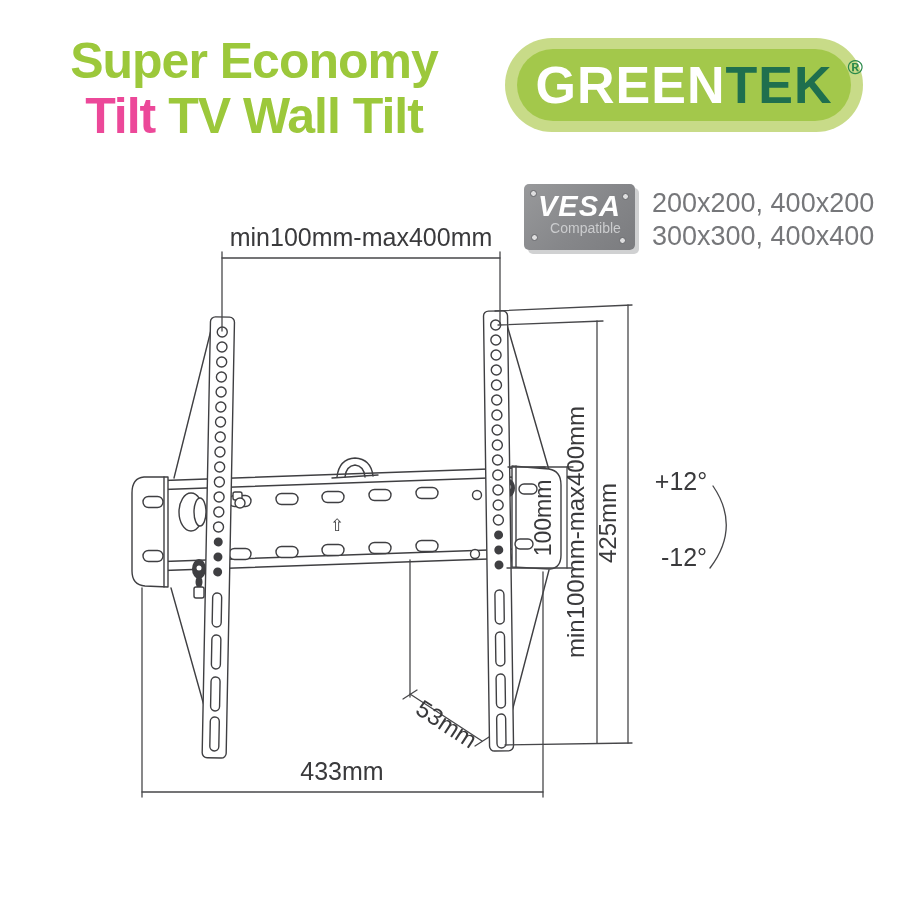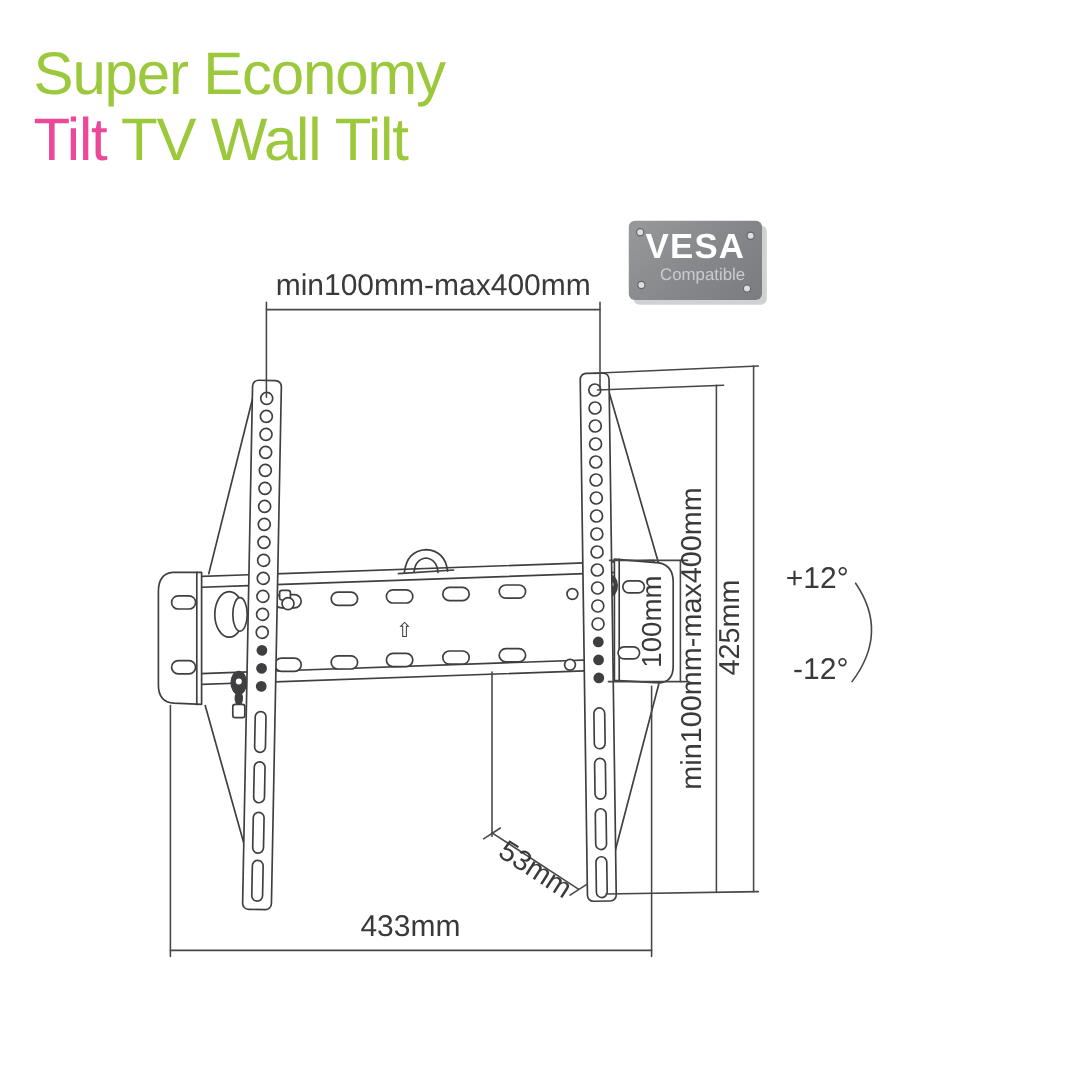--- a/index.html
+++ b/index.html
@@ -1,40 +1,40 @@
 <!DOCTYPE html>
 <html><head>
 <meta charset="utf-8">
 <style>
   html,body{margin:0;padding:0;}
   body{width:900px;height:900px;background:#ffffff;position:relative;overflow:hidden;
        font-family:"Liberation Sans",sans-serif;}
   .page{position:absolute;inset:0;background:#fff;}
 
   
-  .title-block{position:absolute;left:28px;top:34px;width:452px;
-               font-weight:normal;line-height:55px;font-size:50px;letter-spacing:-1px;}
+  .title-block{position:absolute;left:28px;top:34px;width:452px;text-align:center;
+               font-weight:bold;line-height:55px;font-size:50px;letter-spacing:-1px;}
   .title-green{color:#9cc83b;}
   .title-gray{color:#ec4899;}
 
   
   .logo{position:absolute;left:505px;top:38px;width:358px;height:94px;
         background:#c8db88;border-radius:48px;}
   .logo-inner{position:absolute;left:12px;right:12px;top:11px;bottom:11px;
         background:#a3c84b;border-radius:36px;display:flex;align-items:center;justify-content:center;
         font-weight:bold;font-size:52px;letter-spacing:1px;}
   .logo-green{color:#ffffff;}
   .logo-tek{color:#1f6f4e;}
   .logo-reg{position:absolute;top:17px;right:0px;font-size:21px;font-weight:bold;color:#2c8a4b;}
 
   
   .vesa-badge{position:absolute;left:524px;top:184px;width:111px;height:66px;border-radius:5px;
         background:linear-gradient(135deg,#98999b 0%,#86878a 55%,#7b7c7f 100%);
         box-shadow:4px 4px 0 rgba(170,171,173,.55);text-align:center;}
-  .vesa-title{color:#ffffff;font-weight:bold;font-size:29px;letter-spacing:1px;margin-top:7px;line-height:30px;}
+  .vesa-title{color:#ffffff;font-weight:bold;font-size:29px;letter-spacing:1px;margin-top:7px;line-height:30px;font-style:italic;}
   .vesa-sub{color:#cbccce;font-size:14px;line-height:15px;margin-left:12px;}
   .screw{position:absolute;width:5px;height:5px;border-radius:50%;background:#dededf;border:1px solid #65666a;}
   .screw.tl{left:6px;top:6px;} .screw.tr{right:6px;top:9px;}
   .screw.bl{left:7px;bottom:9px;} .screw.br{right:9px;bottom:6px;}
   .vesa-sizes{position:absolute;left:652px;top:187px;font-size:27px;color:#76777a;line-height:33px;white-space:nowrap;}
 
   
   .diagram{position:absolute;left:0;top:0;width:900px;height:900px;}
   .ln{stroke:#3f3f42;stroke-width:1.4;fill:none;stroke-linecap:round;stroke-linejoin:round;}
   .fillw{fill:#ffffff;}
@@ -45,28 +45,39 @@
 </head>
 <body>
 
 <div class="page">
 
   <div class="title-block">
     <div><span class="title-green">Super Economy</span></div>
     <div><span class="title-gray">Tilt</span><span class="title-green"> TV Wall Tilt</span></div>
   </div>
 
+  <div class="logo">
+    <div class="logo-inner">
+      <span class="logo-green">GREEN</span>
+        <span class="logo-tek">TEK</span>
+    </div>
+    <span class="logo-reg">®</span>
+  </div>
 
   <div class="vesa-badge">
     <div class="vesa-title">VESA</div>
     <div class="vesa-sub">Compatible</div>
     <span class="screw tl"></span>
     <span class="screw tr"></span>
     <span class="screw bl"></span>
     <span class="screw br"></span>
+  </div>
+  <div class="vesa-sizes">
+    <div>200x200, 400x200</div>
+    <div>300x300, 400x400</div>
   </div>
 
   <svg class="diagram" viewBox="0 0 900 900">
 
     <g>
       <path class="ln" d="M212,326 L174,478"></path>
       <path class="ln" d="M217,752 L171,588"></path>
       <path class="ln" d="M505,318 L549,470"></path>
       <path class="ln" d="M503,746 L549,570"></path>
     </g>

